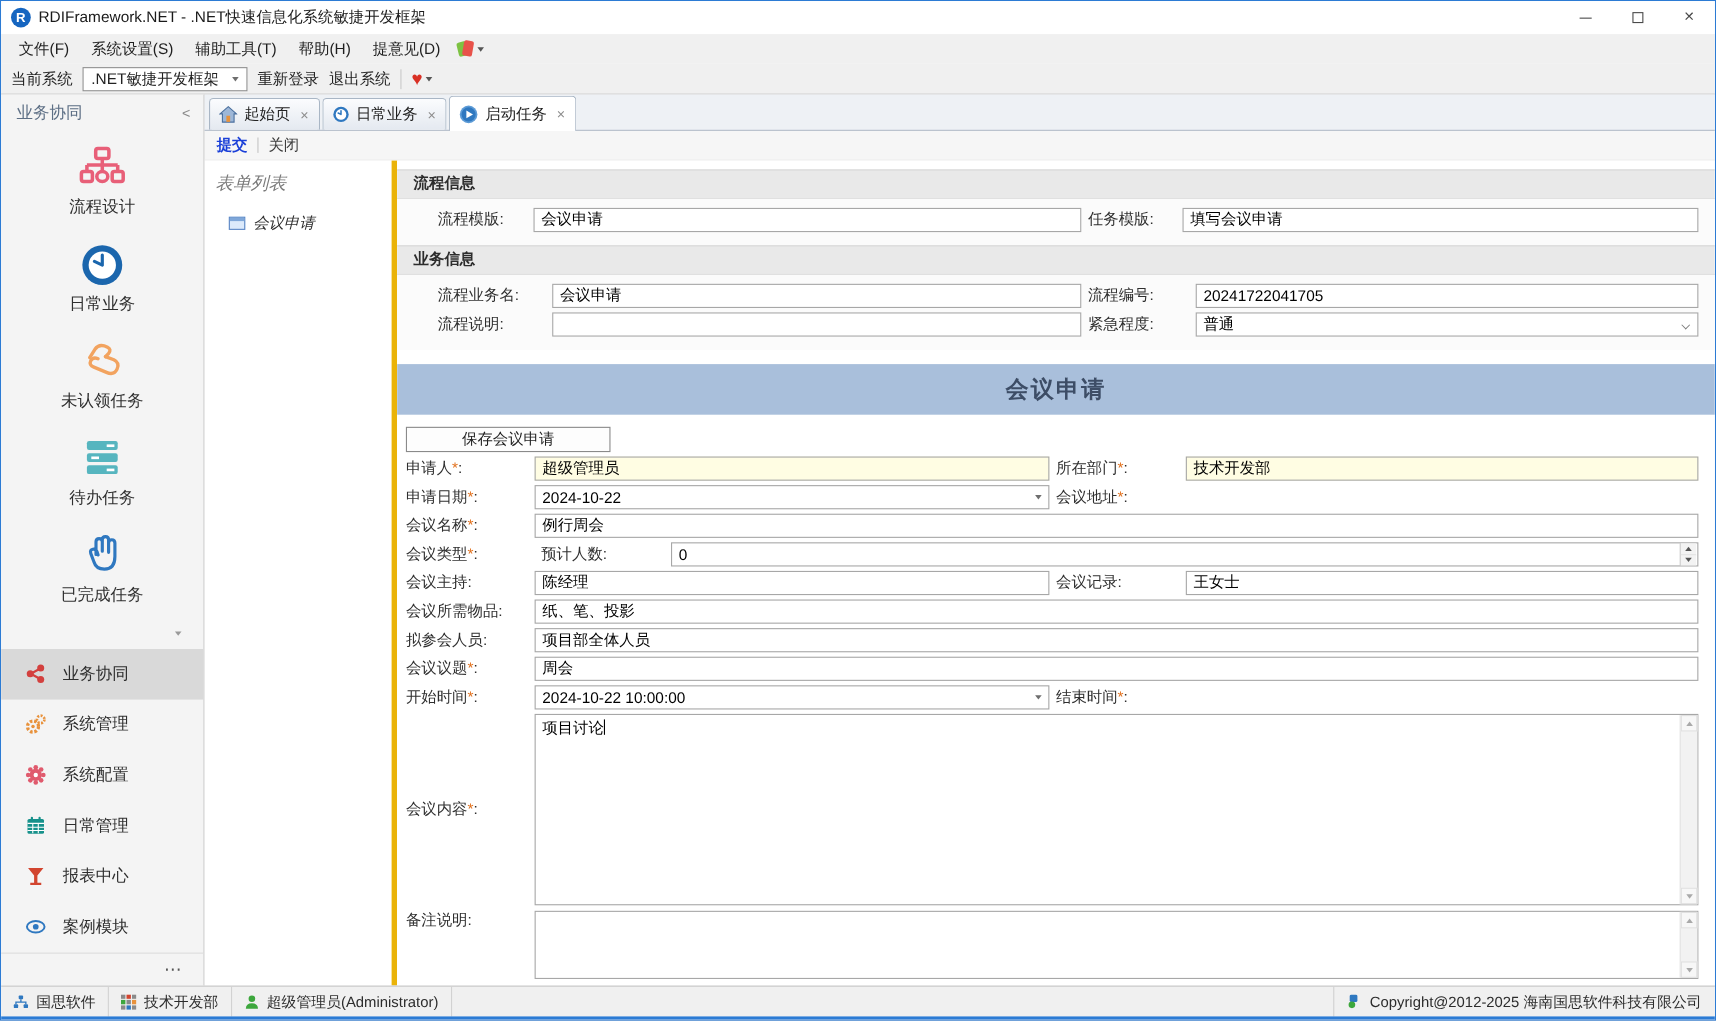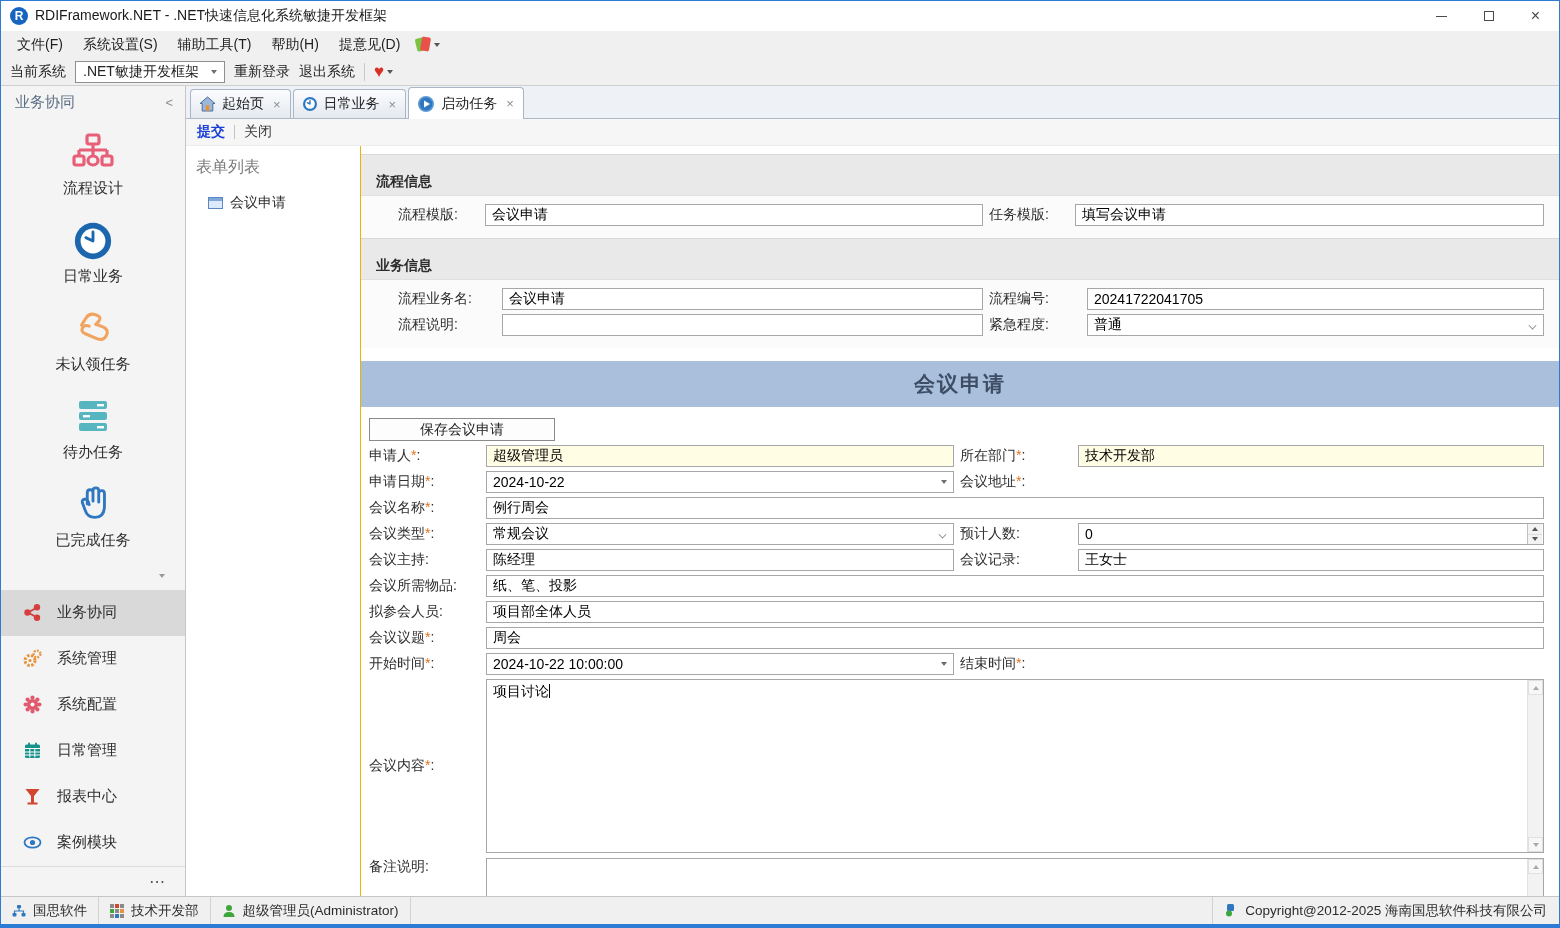--- a/index.html
+++ b/index.html
@@ -54,28 +54,28 @@
   .tab.active{background:#fff;height:32px;margin-bottom:-1px;z-index:2;}
   .tab .tlabel{font-size:14px;color:#222;}
   .tab .tclose{color:#8d8d8d;font-size:13px;margin-left:3px;}
   
   .actionbar{height:27px;background:#f6f6f6;display:flex;align-items:center;padding:0 11px;gap:9px;flex:none;border-bottom:1px solid #ebebeb;}
   .act-submit{color:#1a3fd8;font-weight:bold;cursor:pointer;}
   .act-sep{width:1px;height:14px;background:#c4c4c4;}
   .act-close{color:#3c3c3c;cursor:pointer;}
 
   .body{flex:1;display:flex;min-height:0;}
-  .formlist{width:175px;border-right:1px solid #eab308;padding:11px 6px 0 10px;flex:none;background:#fff;}
+  .formlist{width:175px;border-right:5px solid #eab308;padding:11px 6px 0 10px;flex:none;background:#fff;font-style:italic;}
   .fl-title{font-size:16px;color:#7a7a7a;}
   .fl-item{margin-top:16px;display:flex;align-items:center;gap:7px;padding-left:12px;color:#2f2f2f;cursor:pointer;}
   .formicon{width:15px;height:12px;border:1px solid #5b87c5;background:#dcEAfb;position:relative;display:inline-block;}
   .formicon:before{content:"";position:absolute;left:0;top:0;right:0;height:3px;background:#7fa7d9;}
 
   .formarea{flex:1;min-width:0;background:#fff;padding-top:8px;display:flex;flex-direction:column;overflow:hidden;}
-  .group-header{background:#e9e9e9;border-top:1px solid #d8d8d8;border-bottom:1px solid #e0e0e0;padding:18px 0 4px 15px;font-weight:bold;color:#2d2d2d;}
+  .group-header{background:#e9e9e9;border-top:1px solid #d8d8d8;border-bottom:1px solid #e0e0e0;padding:3px 0 4px 15px;font-weight:bold;color:#2d2d2d;}
   .group-body{background:#fbfbfb;padding:6px 15px 10px 8px;}
   .grow{display:flex;align-items:center;height:26px;margin-left:29px;}
   .grow .lbl{color:#2f2f2f;flex:none;}
   .field{height:22px;border:1px solid #a7a7a7;background:#fff;display:flex;align-items:center;padding:0 6px;color:#000;position:relative;min-width:0;}
   .field.yellow{background:#fffde3;}
   .field .fval{flex:1;white-space:nowrap;overflow:hidden;}
   .combo-arrow{width:0;height:0;border-left:3.5px solid transparent;border-right:3.5px solid transparent;border-top:4px solid #6e6e6e;flex:none;}
   .chev{flex:none;width:8px;height:8px;position:relative;}
   .chev:before{content:"";position:absolute;left:0;top:1px;width:6px;height:6px;border-right:1.4px solid #7a7a7a;border-bottom:1.4px solid #7a7a7a;transform:rotate(45deg) scale(.8);}
   .spin{flex:none;width:15px;height:20px;margin-right:-5px;display:flex;flex-direction:column;border-left:1px solid #c2c2c2;}
@@ -434,24 +434,20 @@
 
             <div class="mrow">
               <span class="mlabel"><span>会议名称</span><span class="star">*</span><span>:</span></span>
               <span class="field ffull">
                   <span class="fval">例行周会</span>
                 </span>
             </div>
 
             <div class="mrow">
               <span class="mlabel"><span>会议类型</span><span class="star">*</span><span>:</span></span>
-              <span class="field f1">
-                  <span class="fval">常规会议</span>
-                  <span class="chev"></span>
-                </span>
               <span class="l2"><span>预计人数</span><span class="star"></span><span>:</span></span>
               <span class="field f2">
                   <span class="fval">0</span>
                   <span class="spin">
                     <div>
                       <span class="up-arrow"></span>
                     </div>
                     <div>
                       <span class="down-arrow"></span>
                     </div>

